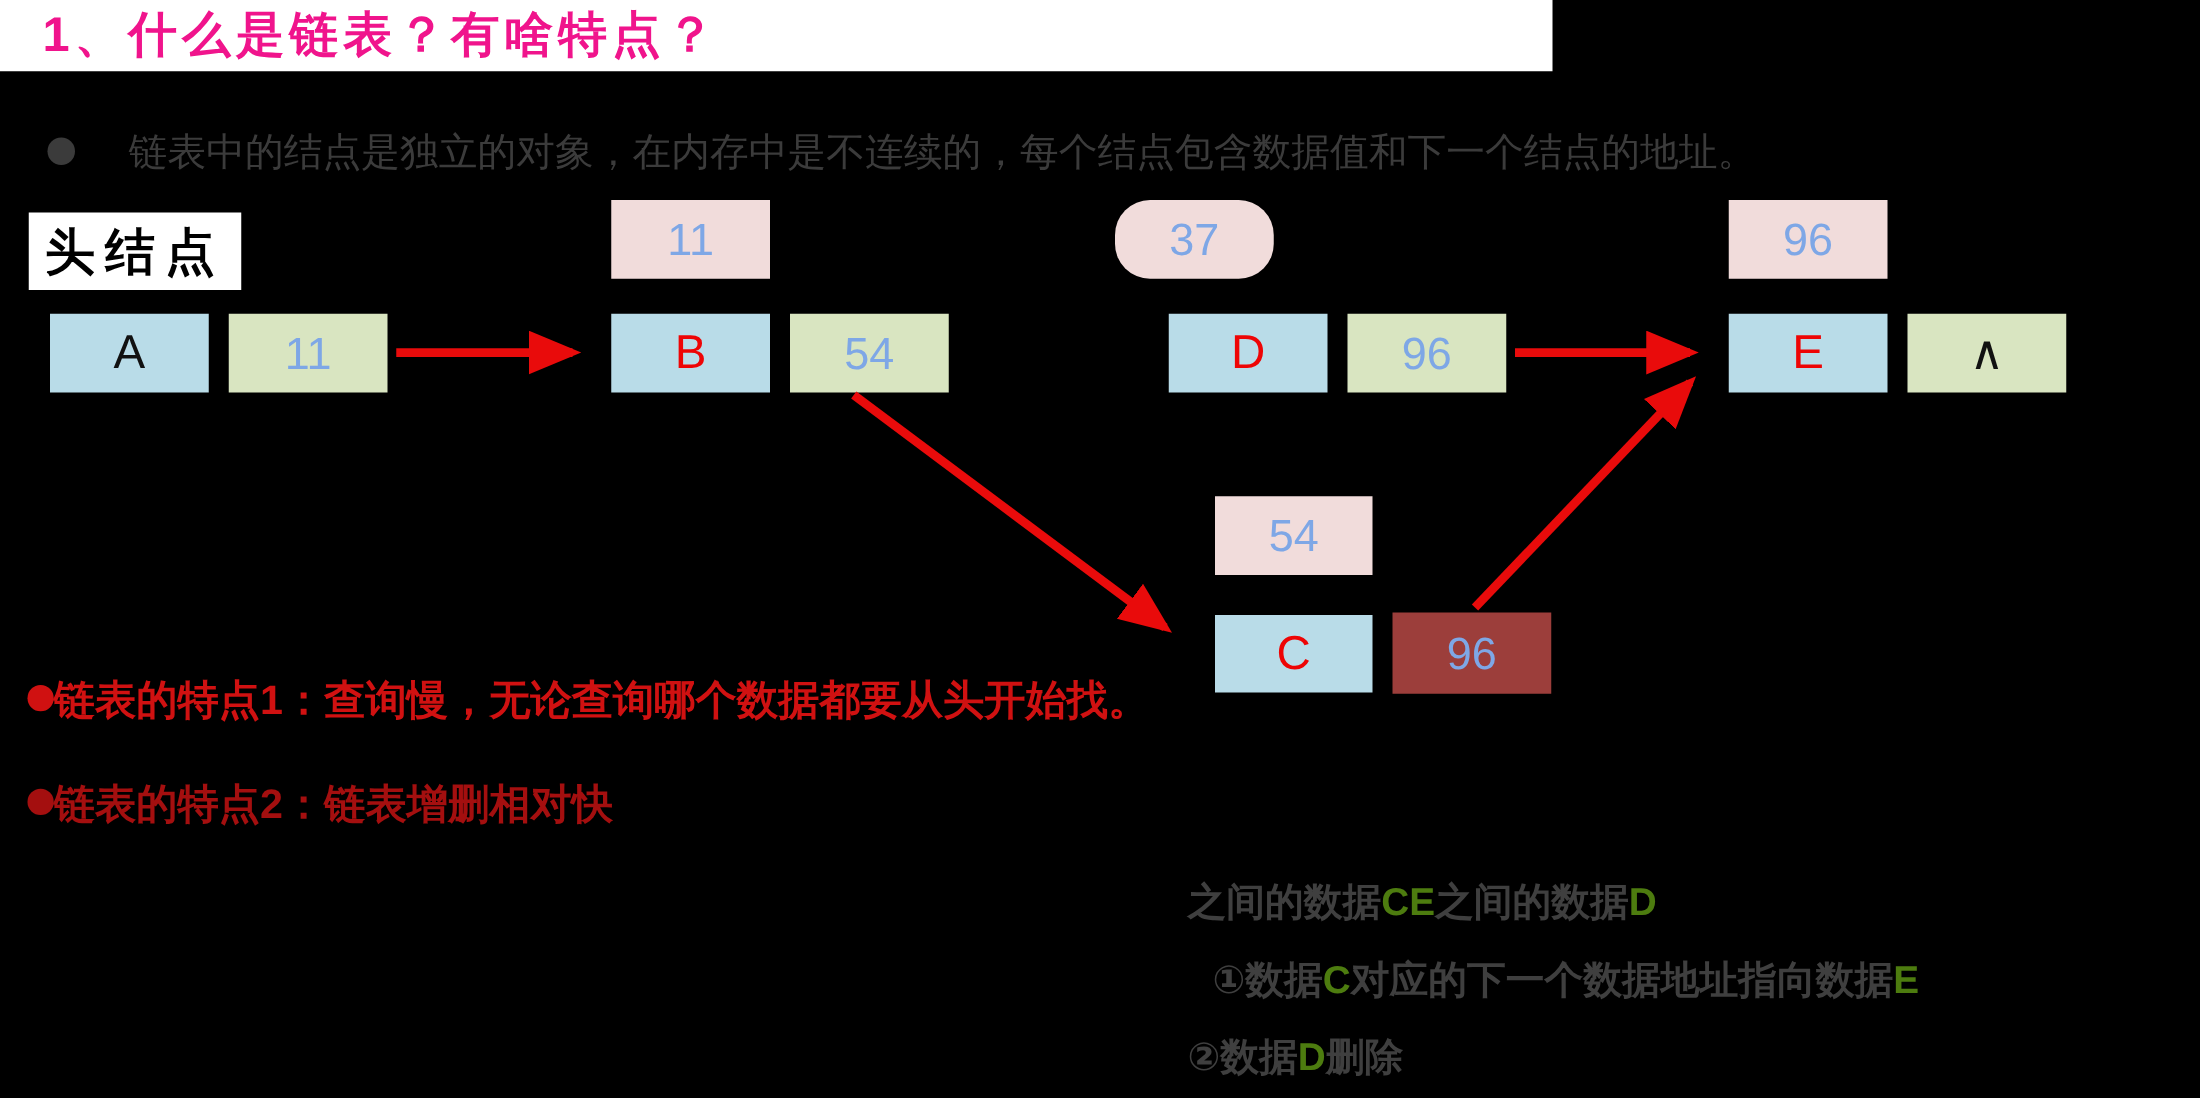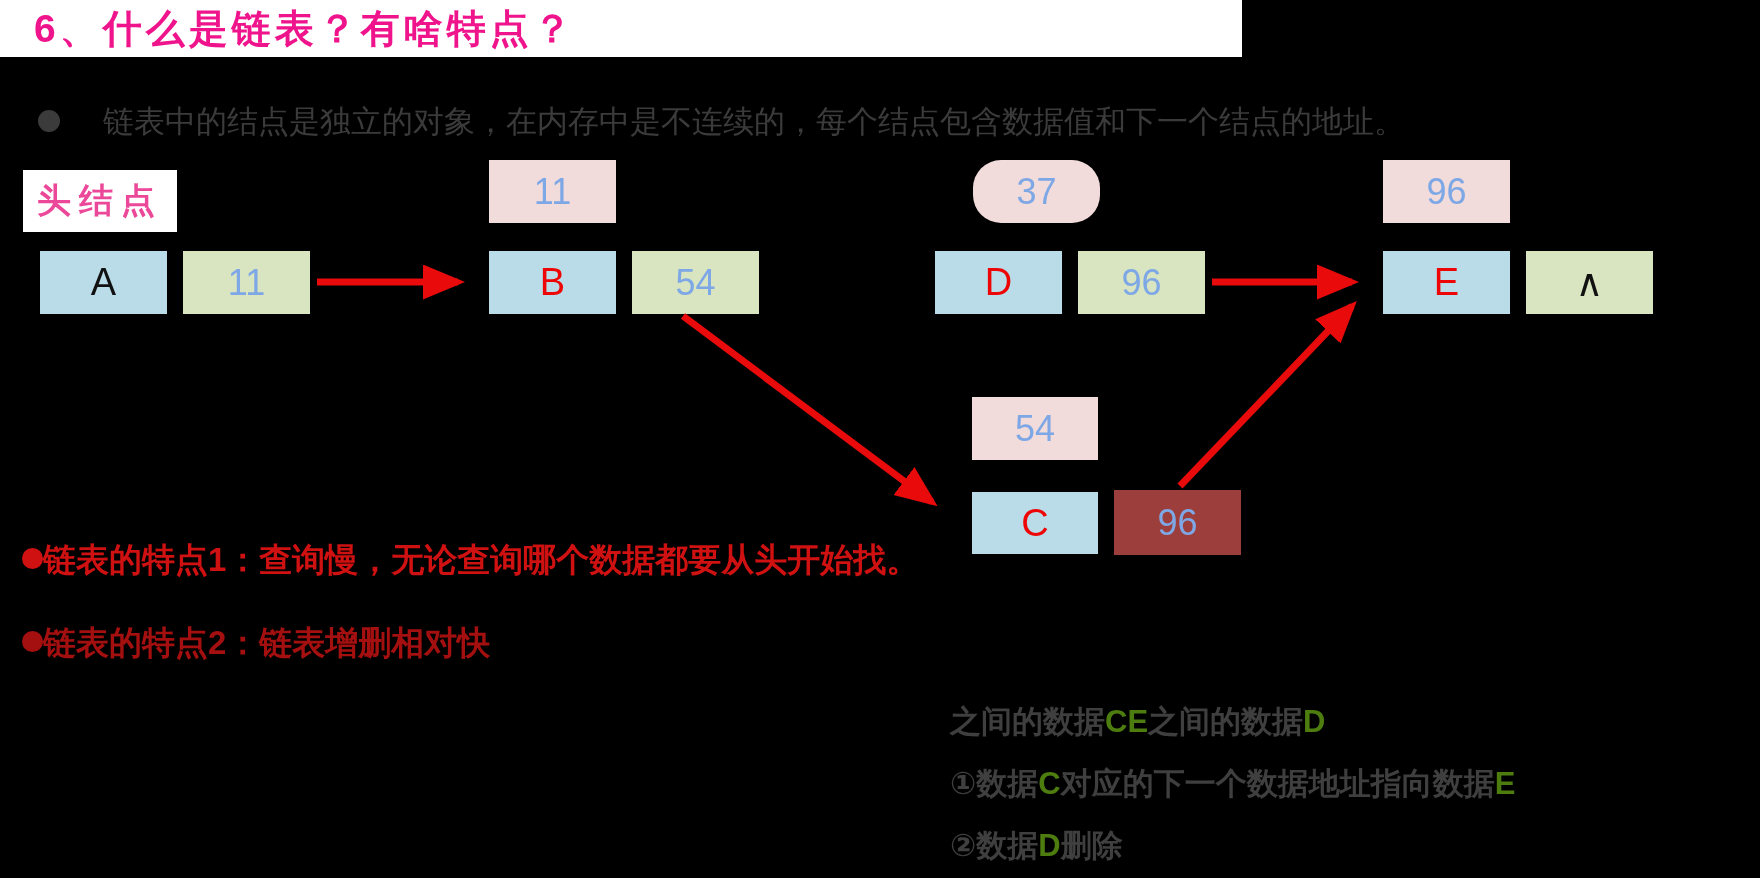--- a/index.html
+++ b/index.html
@@ -13,40 +13,40 @@
   .title-text{
     position:absolute;left:34px;top:4px;height:50px;line-height:50px;
     font-size:39px;font-weight:bold;color:#f0148c;letter-spacing:4px;white-space:nowrap;
   }
   
   .intro-row{position:absolute;left:38px;top:101px;display:flex;align-items:flex-start;}
   .gray-dot{width:22px;height:22px;border-radius:50%;background:#3b3b3b;margin-top:9px;flex:none;}
   .intro-text{margin-left:43px;font-size:31px;color:#3b3b3b;white-space:nowrap;}
   
   .head-label{
-    position:absolute;left:23px;top:170px;width:154px;height:62px;background:#ffffff;
+    position:absolute;left:23px;top:170px;width:170px;height:62px;background:#ffffff;
     display:flex;align-items:center;justify-content:center;
-    font-size:34px;font-weight:bold;color:#ec4899;letter-spacing:8px;
+    font-size:40px;font-weight:bold;color:#000000;letter-spacing:8px;
   }
   
   .box{
     position:absolute;width:127px;height:63px;
     display:flex;align-items:center;justify-content:center;
     font-weight:normal;font-size:36px;
   }
   .bg-blue{background:#b9dce8;}
   .bg-green{background:#d9e5c1;}
   .bg-pink{background:#f1dcdb;}
   .bg-darkred{background:#9c3e3b;}
   .t-blue{color:#7ea7e6;}
   .t-red{color:#ee0505;font-size:38px;}
   .t-black{color:#111111;font-size:38px;}
   
   .addr-b{left:489px;top:160px;}
-  .addr-d{left:973px;top:160px;border-radius:28px;}
+  .addr-d{left:892px;top:160px;border-radius:28px;}
   .addr-e{left:1383px;top:160px;}
   .node-a{left:40px;top:251px;}   .ptr-a{left:183px;top:251px;}
   .node-b{left:489px;top:251px;}  .ptr-b{left:632px;top:251px;}
   .node-d{left:935px;top:251px;}  .ptr-d{left:1078px;top:251px;}
   .node-e{left:1383px;top:251px;} .ptr-e{left:1526px;top:251px;}
   .addr-c{left:972px;top:397px;width:126px;}
   .node-c{left:972px;top:492px;width:126px;height:62px;}
   .ptr-c{left:1114px;top:490px;height:65px;}
   
   .arrow-layer{position:absolute;left:0;top:0;width:1760px;height:878px;pointer-events:none;}
@@ -59,28 +59,28 @@
   .dot2{background:#a40f0f;}
   .feature-text{font-size:33px;font-weight:bold;white-space:nowrap;}
   .feat1 .feature-text{color:#d01111;}
   .feat2 .feature-text{color:#a40f0f;}
   
   .note{
     position:absolute;left:950px;font-size:31px;font-weight:bold;color:#3f3f3f;white-space:nowrap;
   }
   .note .red{color:#4d7c0f;}
   .note1{top:701px;}
-  .note2{top:763px;}
+  .note2{top:763px;margin-left:20px;}
   .note3{top:825px;}
 </style>
 </head>
 <body>
 
 <div class="title-bar">
-  <div class="title-text">6、什么是链表？有啥特点？</div>
+  <div class="title-text">1、什么是链表？有啥特点？</div>
 </div>
 
 <div class="intro-row">
   <div class="gray-dot"></div>
   <div class="intro-text">链表中的结点是独立的对象，在内存中是不连续的，每个结点包含数据值和下一个结点的地址。</div>
 </div>
 
 <div class="head-label">头结点</div>
 
 <div class="box bg-pink t-blue addr-b">11</div>

